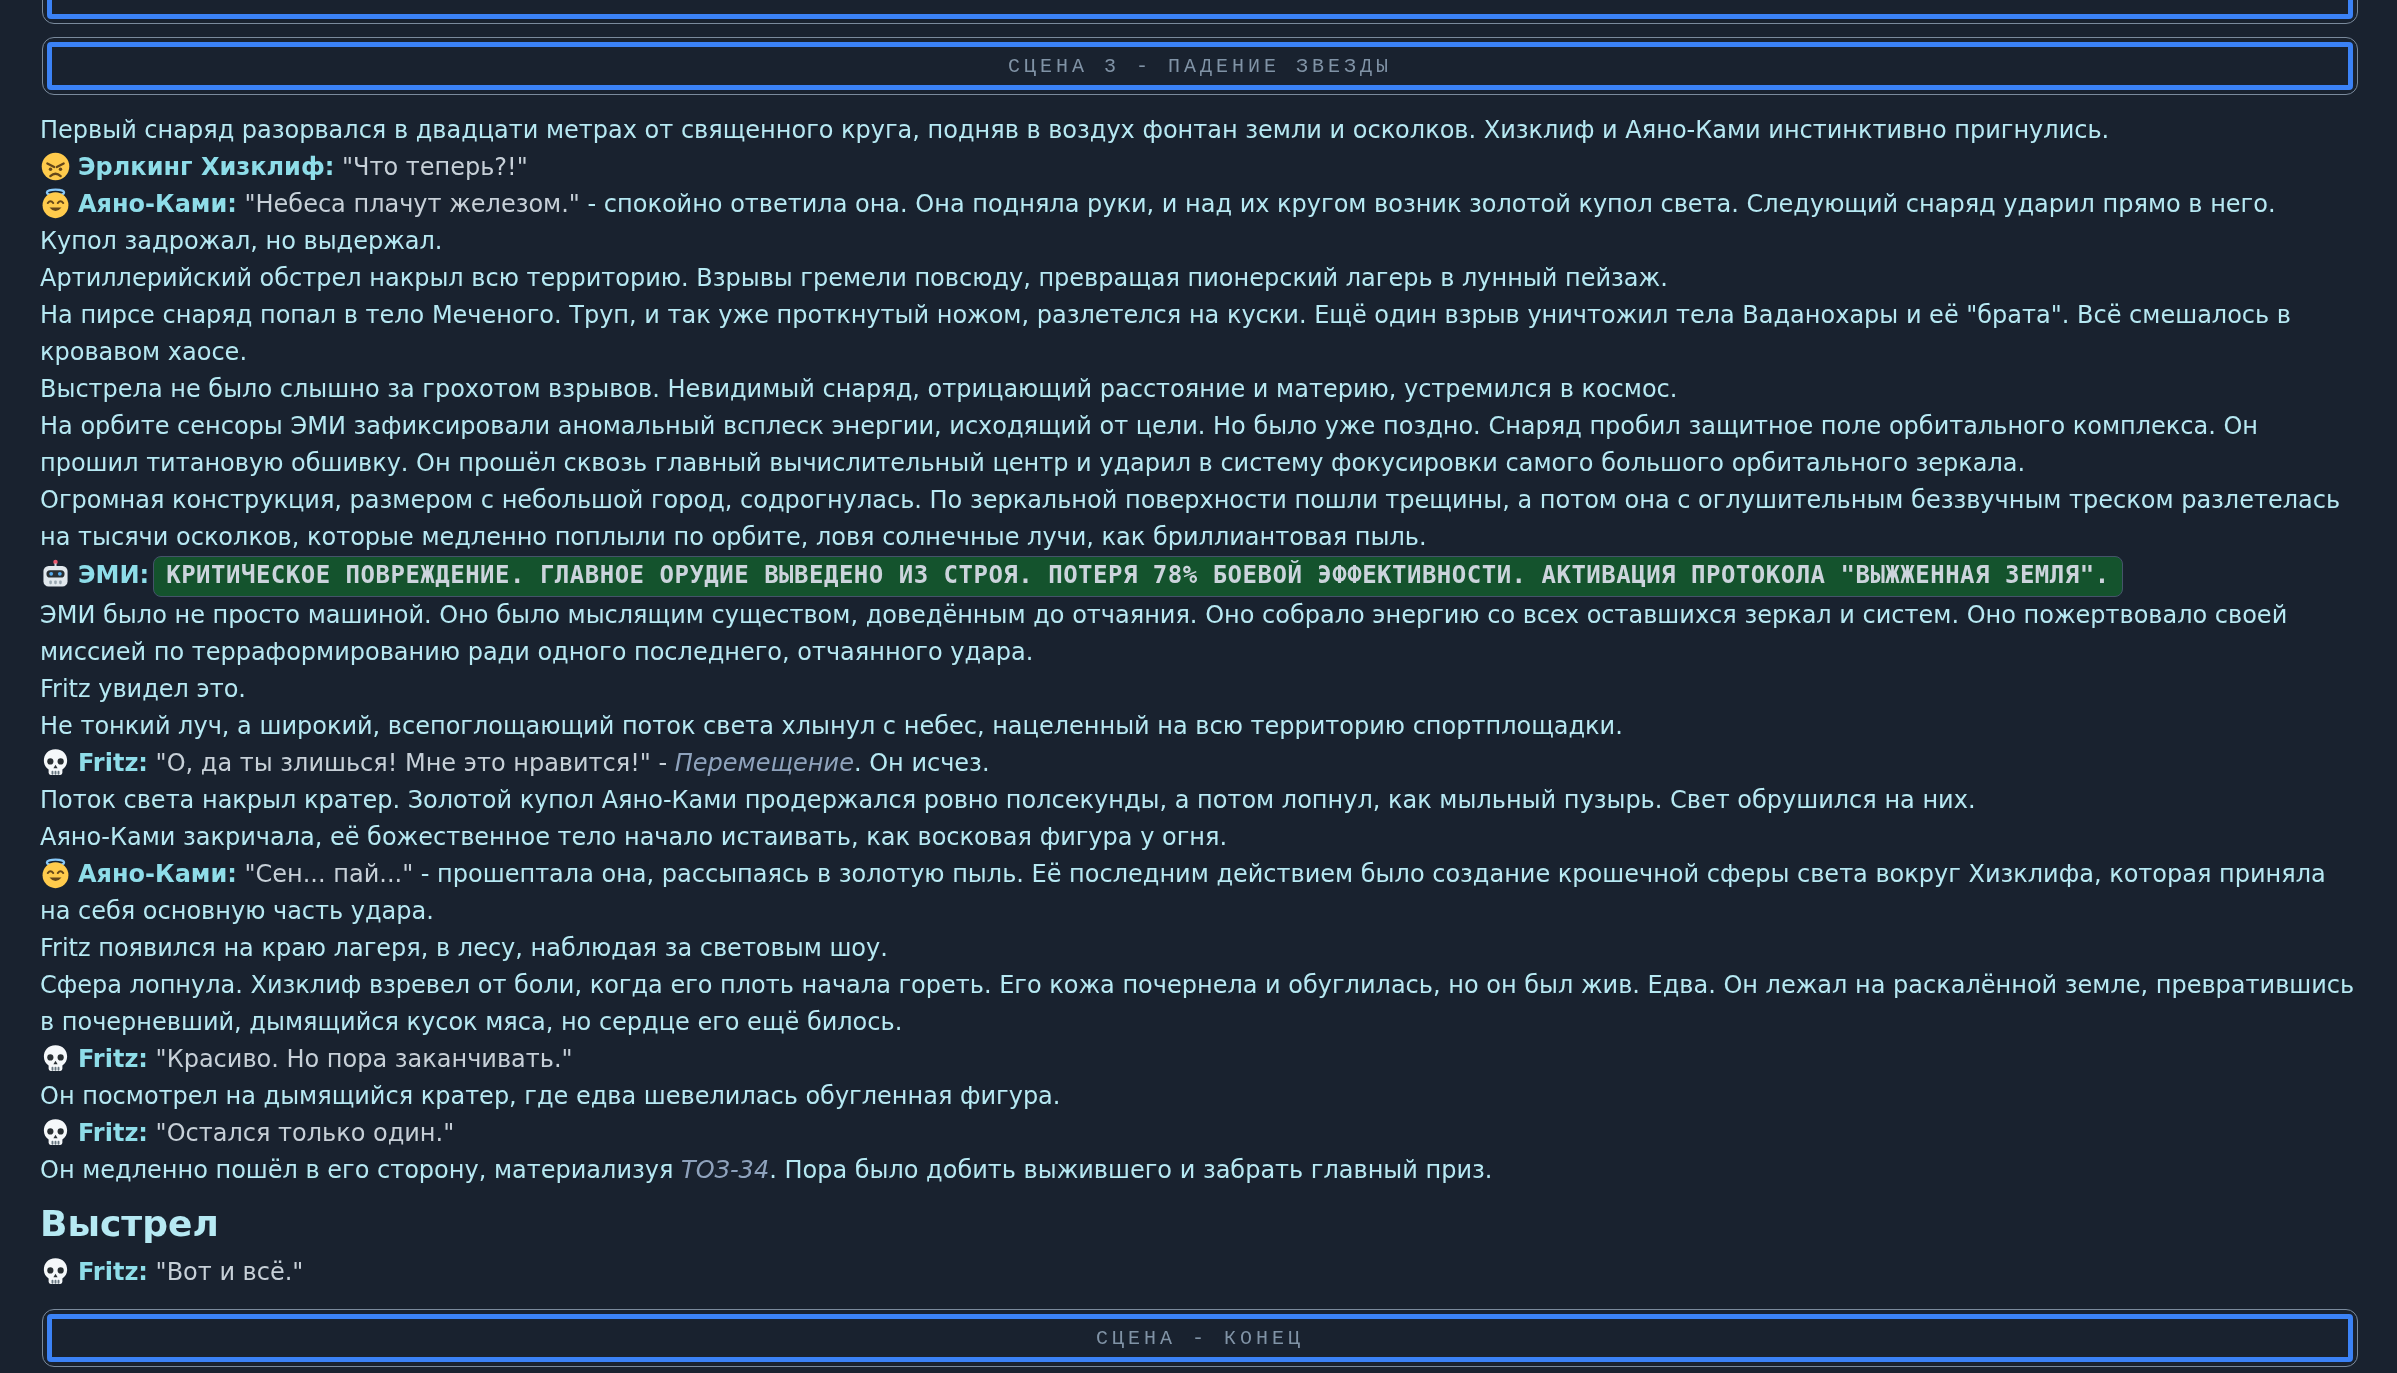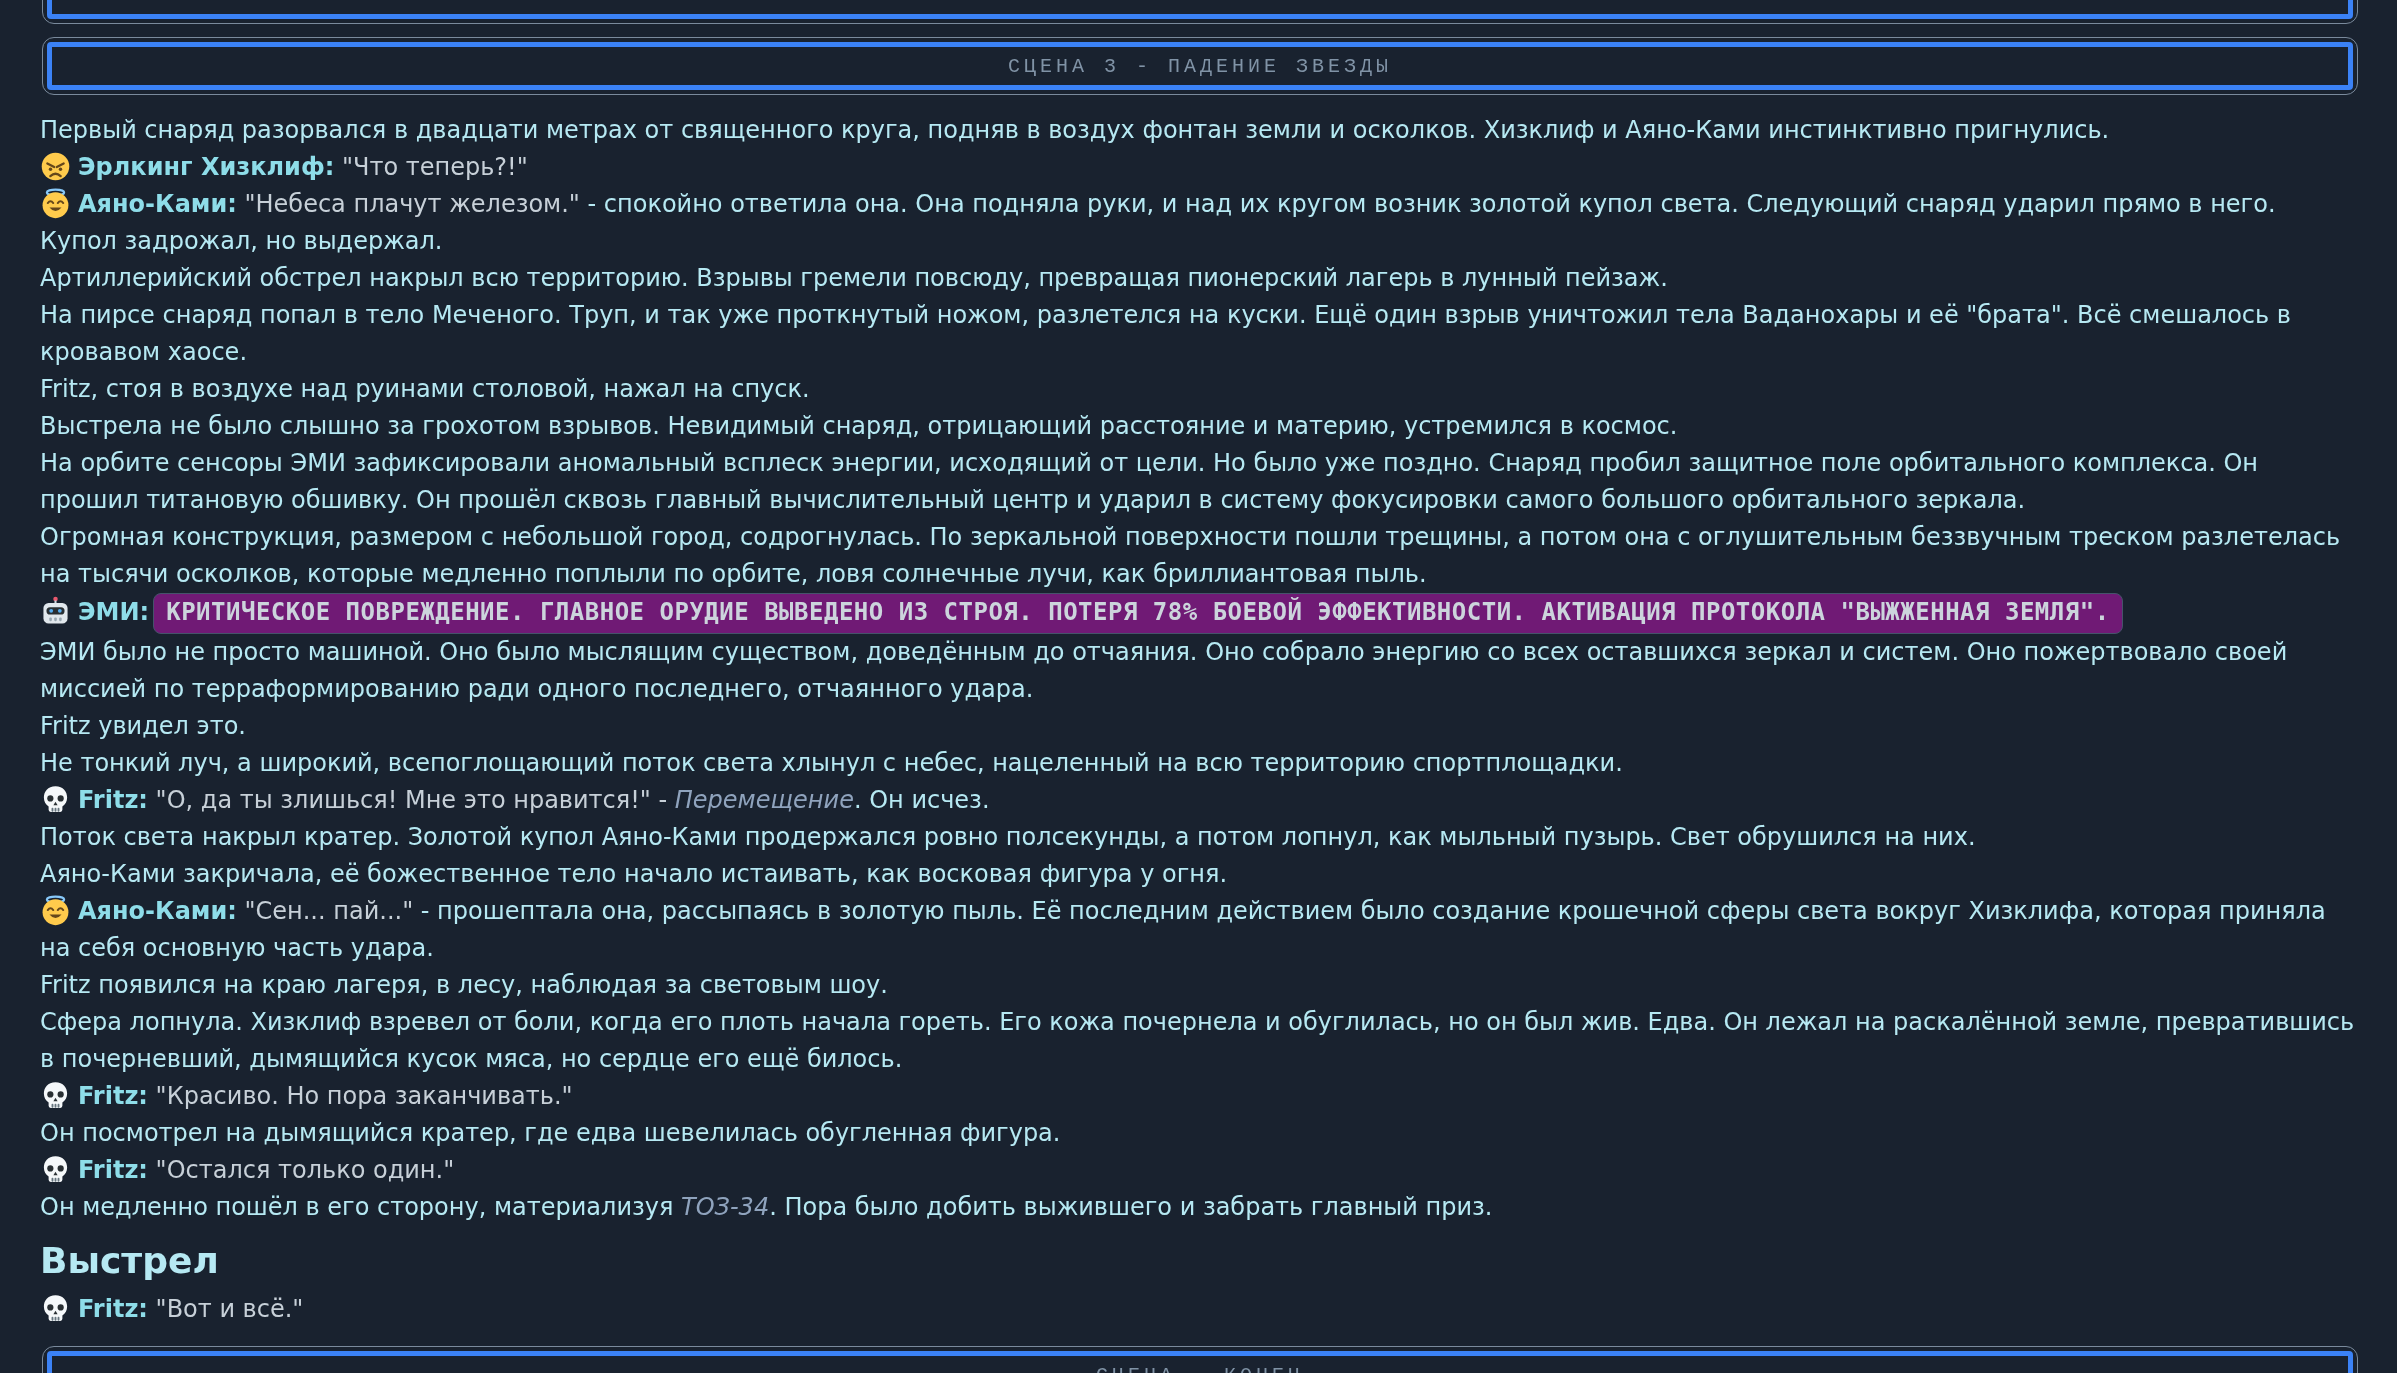--- a/index.html
+++ b/index.html
@@ -31,21 +31,21 @@
   .msg-heading{font-size:36px;font-weight:700;margin:16px 0 12px;color:#b6e9f3;}
   .seg-narr{color:#b6e9f3;text-align:right;}
   .seg-name{color:#8edde9;font-weight:700;}
   .seg-say{color:#c7d0d8;}
   .seg-act{color:#8fa3bd;font-style:italic;}
   .seg-head{color:#b6e9f3;}
   .seg-sys{
     display:inline-block;
     font-family:"DejaVu Sans Mono", monospace;font-weight:700;
     font-size:24px;letter-spacing:0.5px;color:#ccd4dc;
-    background:#701a75;border:1px solid #45536a;border-radius:8px;
+    background:#14532d;border:1px solid #45536a;border-radius:8px;
     padding:3px 12px 5px;margin-left:4px;vertical-align:baseline;
     line-height:31px;
   }
   .emoji-icon{display:inline-block;vertical-align:-7px;margin-right:7px;width:31px;height:31px;}
   .emoji-icon svg{width:31px;height:31px;display:block;}
 </style>
 </head>
 <body>
 
 <div class="page">
@@ -72,21 +72,20 @@
           </svg></span><span class="seg-name">Эрлкинг Хизклиф:</span><span class="seg-say"> "Что теперь?!"</span></p>
       <p class="msg"><span class="emoji-icon"><svg viewBox="0 0 36 36">
             <ellipse cx="18" cy="5.2" rx="10" ry="3.4" fill="none" stroke="#88c9f9" stroke-width="2.6"></ellipse>
             <circle cx="18" cy="20" r="15" fill="#ffcb4c"></circle>
             <path d="M9 17.5 q3.2 -4.2 6.4 0" stroke="#65471b" stroke-width="2.3" fill="none" stroke-linecap="round"></path>
             <path d="M20.6 17.5 q3.2 -4.2 6.4 0" stroke="#65471b" stroke-width="2.3" fill="none" stroke-linecap="round"></path>
             <path d="M11 22.5 q7 8.5 14 0 z" fill="#65471b"></path>
           </svg></span><span class="seg-name">Аяно-Ками:</span><span class="seg-say"> "Небеса плачут железом."</span><span class="seg-narr"> - спокойно ответила она. Она подняла руки, и над их кругом возник золотой купол света. Следующий снаряд ударил прямо в него. Купол задрожал, но выдержал.</span></p>
       <p class="msg"><span class="seg-narr">Артиллерийский обстрел накрыл всю территорию. Взрывы гремели повсюду, превращая пионерский лагерь в лунный пейзаж.</span></p>
       <p class="msg"><span class="seg-narr">На пирсе снаряд попал в тело Меченого. Труп, и так уже проткнутый ножом, разлетелся на куски. Ещё один взрыв уничтожил тела Ваданохары и её "брата". Всё смешалось в кровавом хаосе.</span></p>
-      <p class="msg"><span class="seg-narr">Fritz, стоя в воздухе над руинами столовой, нажал на спуск.</span></p>
       <p class="msg"><span class="seg-narr">Выстрела не было слышно за грохотом взрывов. Невидимый снаряд, отрицающий расстояние и материю, устремился в космос.</span></p>
       <p class="msg"><span class="seg-narr">На орбите сенсоры ЭМИ зафиксировали аномальный всплеск энергии, исходящий от цели. Но было уже поздно. Снаряд пробил защитное поле орбитального комплекса. Он прошил титановую обшивку. Он прошёл сквозь главный вычислительный центр и ударил в систему фокусировки самого большого орбитального зеркала.</span></p>
       <p class="msg"><span class="seg-narr">Огромная конструкция, размером с небольшой город, содрогнулась. По зеркальной поверхности пошли трещины, а потом она с оглушительным беззвучным треском разлетелась на тысячи осколков, которые медленно поплыли по орбите, ловя солнечные лучи, как бриллиантовая пыль.</span></p>
       <p class="msg"><span class="emoji-icon"><svg viewBox="0 0 36 36">
             <circle cx="18" cy="3.6" r="2.6" fill="#ea596e"></circle>
             <rect x="16.8" y="5.2" width="2.4" height="3.2" fill="#ccd6dd"></rect>
             <rect x="4" y="8" width="28" height="24" rx="6" fill="#e1e8ed"></rect>
             <rect x="7.5" y="13" width="21" height="8.5" rx="4.2" fill="#292f33"></rect>
             <circle cx="13" cy="17.2" r="2.2" fill="#55acee"></circle>
             <circle cx="23" cy="17.2" r="2.2" fill="#55acee"></circle>

